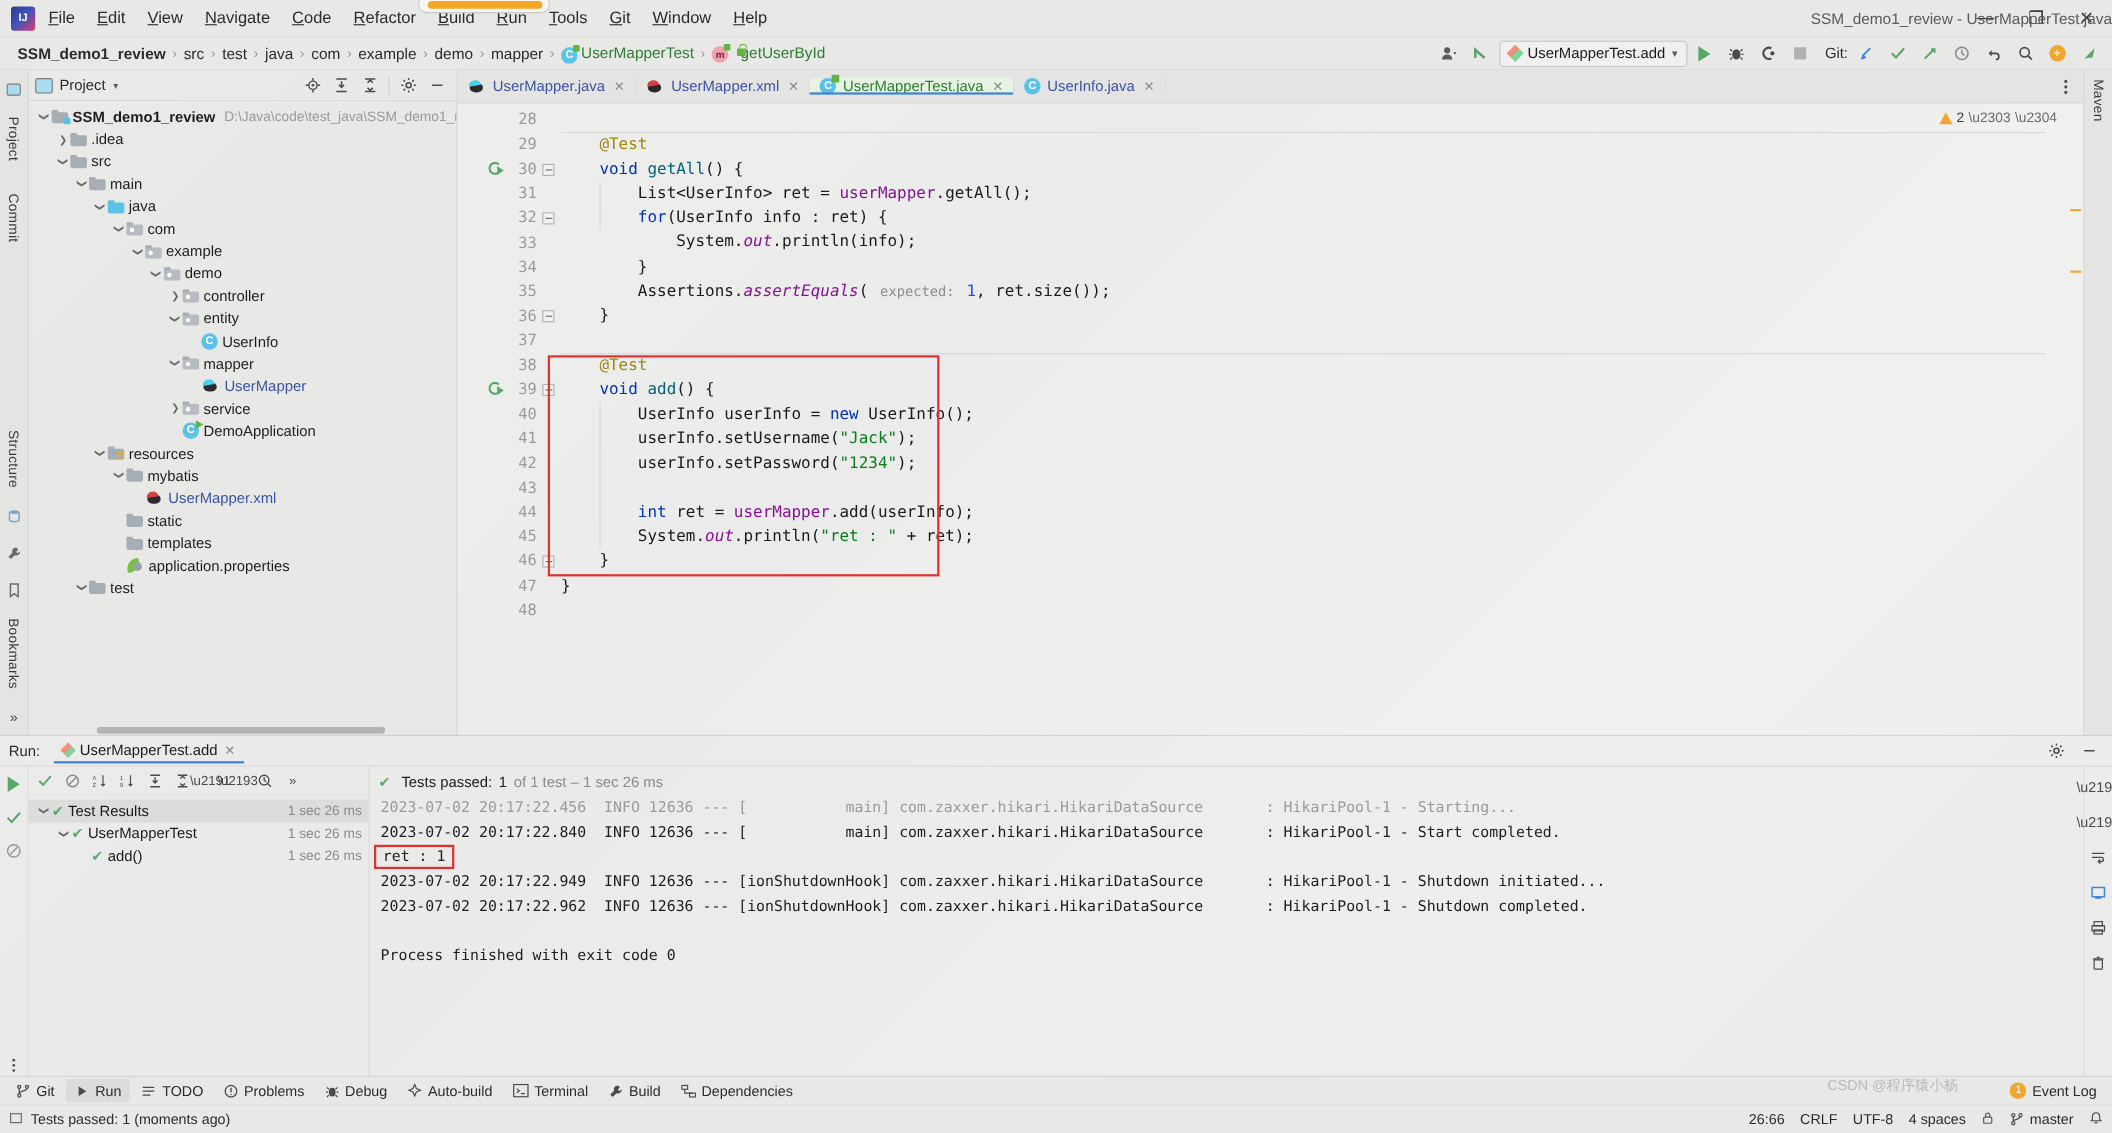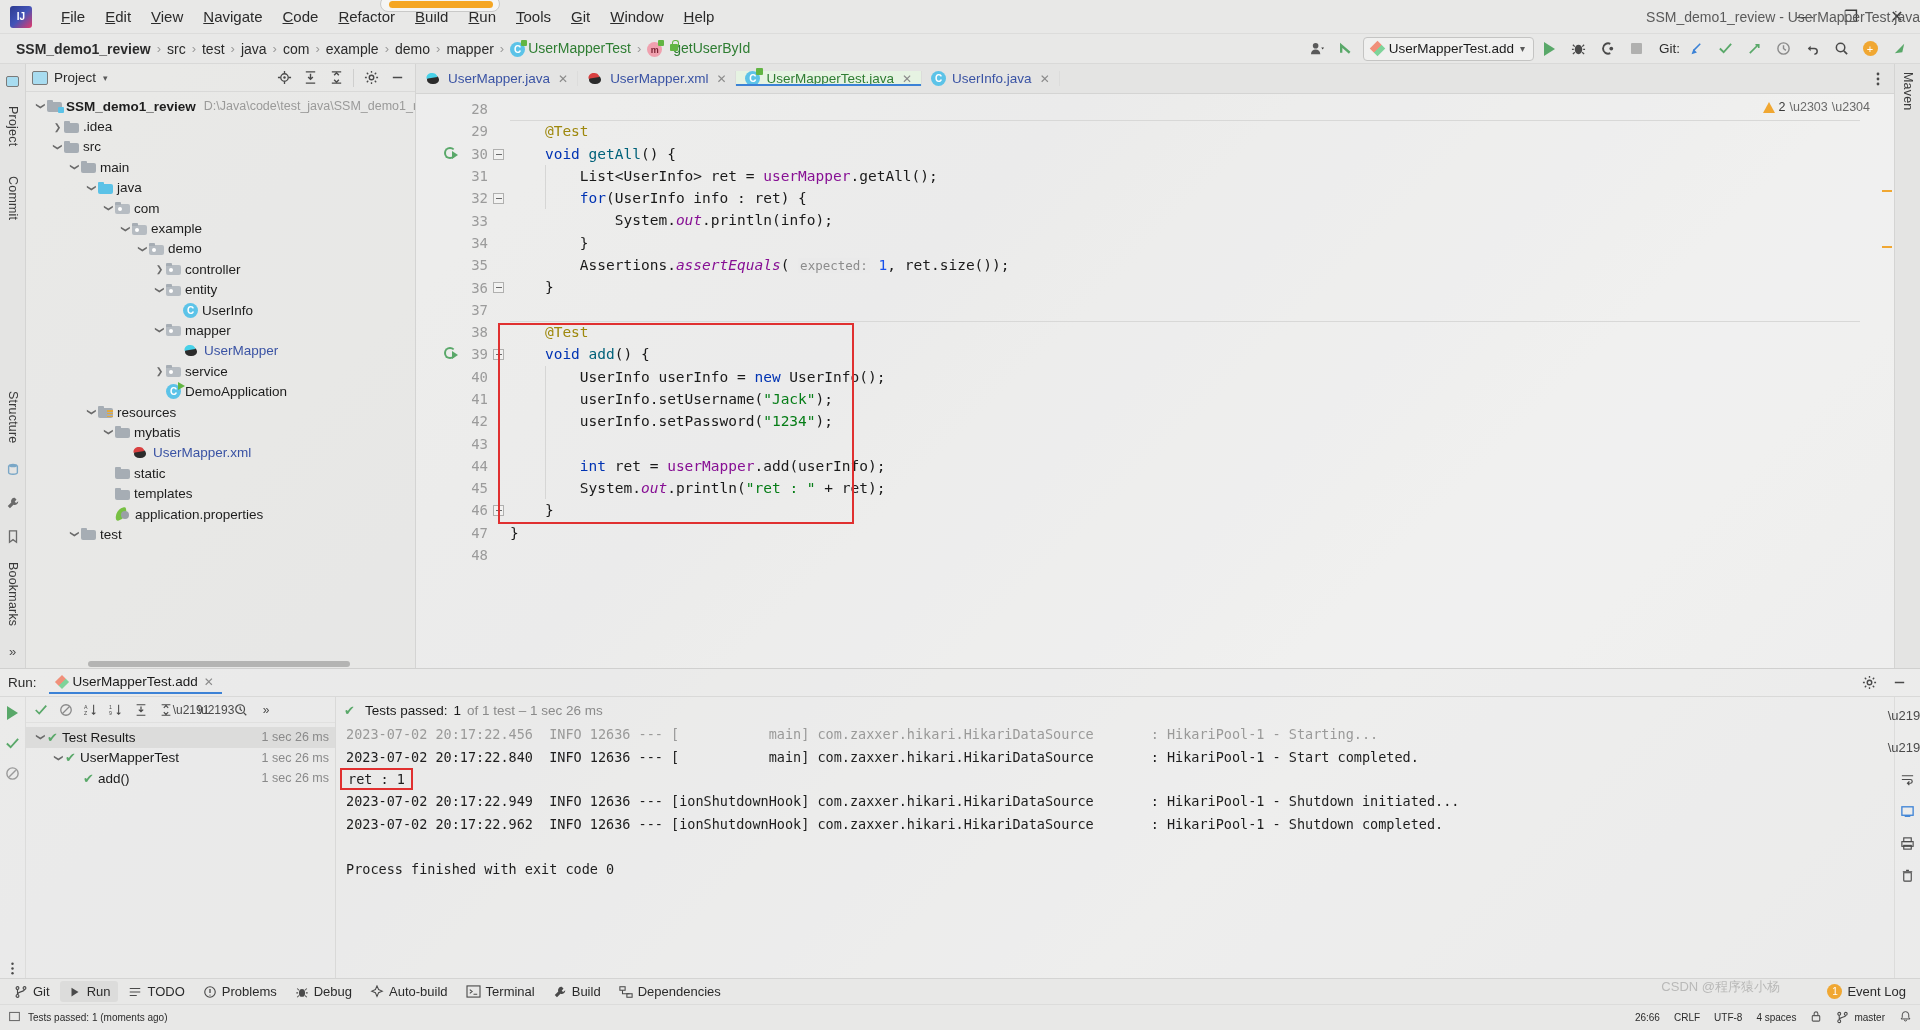--- a/index.html
+++ b/index.html
@@ -10,21 +10,21 @@
     background: #e8e8e7;
     overflow: hidden;
     color: #1a1a1a;
   }
   .ide { position: relative; width: 1920px; height: 1030px; display: flex; flex-direction: column;
          background: linear-gradient(135deg,#e9e9e8 0%,#e4e4e3 40%,#ececeb 70%,#e6e6e5 100%); }
 
   
   .titlebar { height: 34px; display: flex; align-items: center; background: #e8e8e7;
               border-bottom: 1px solid #dcdcdb; flex: none; position: relative; }
-  .app-logo { width: 22px; height: 22px; margin: 0 20px 0 10px; border-radius: 3px;
+  .app-logo { width: 22px; height: 22px; margin: 0 3px 0 10px; border-radius: 3px;
               background: linear-gradient(135deg,#2d3b8f 0%,#4254b8 50%,#e4396a 100%);
               display: flex; align-items: center; justify-content: center;
               color: #fff; font-size: 10px; font-weight: bold; }
   .menu { display: flex; align-items: center; gap: 2px; }
   .menu-item { padding: 4px 9px; font-size: 15px; color: #2b2b2b; cursor: default; border-radius: 3px; }
   .menu-item u { text-decoration: underline; }
   .win-title { position: absolute; left: 0; right: 0; text-align: right; font-size: 14px;
                color: #5a5a5a; pointer-events: none; }
   .win-ctrls { margin-left: auto; display: flex; align-items: center; }
   .win-btn { width: 46px; height: 34px; display: flex; align-items: center; justify-content: center;
@@ -225,21 +225,21 @@
   .con-status .dim { color:#8a8a8a; }
   .run-rail { width: 26px; flex:none; border-left:1px solid #dcdcdb;
               display:flex; flex-direction:column; align-items:center; padding-top:8px; gap:12px; }
 
   
   .botbar { height: 26px; display: flex; align-items: center; gap: 2px;
             border-top: 1px solid #d4d4d3; background:#e8e8e7; flex:none; padding: 0 6px; }
   .bb-item { display:flex; align-items:center; gap:5px; padding: 3px 8px; font-size:13px;
              color:#2b2b2b; border-radius:3px; }
   .bb-item.sel { background:#dcdcdb; }
-  .statusbar { height: 26px; display:flex; align-items:center; font-size:10px; color:#2b2b2b;
+  .statusbar { height: 26px; display:flex; align-items:center; font-size:13px; color:#2b2b2b;
                background:#e8e8e7; border-top:1px solid #dcdcdb; flex:none; padding: 0 8px; }
   .sb-right { margin-left:auto; display:flex; align-items:center; gap:14px; }
   .watermark { position:absolute; right:140px; bottom:34px; font-size:13px; color:#b9b9b8; }
   .evt-badge { width:15px;height:15px;border-radius:50%;background:#f0a732;color:#fff;
                font-size:10px;display:flex;align-items:center;justify-content:center; }
 </style>
 </head>
 <body>
 
 <div class="ide">

